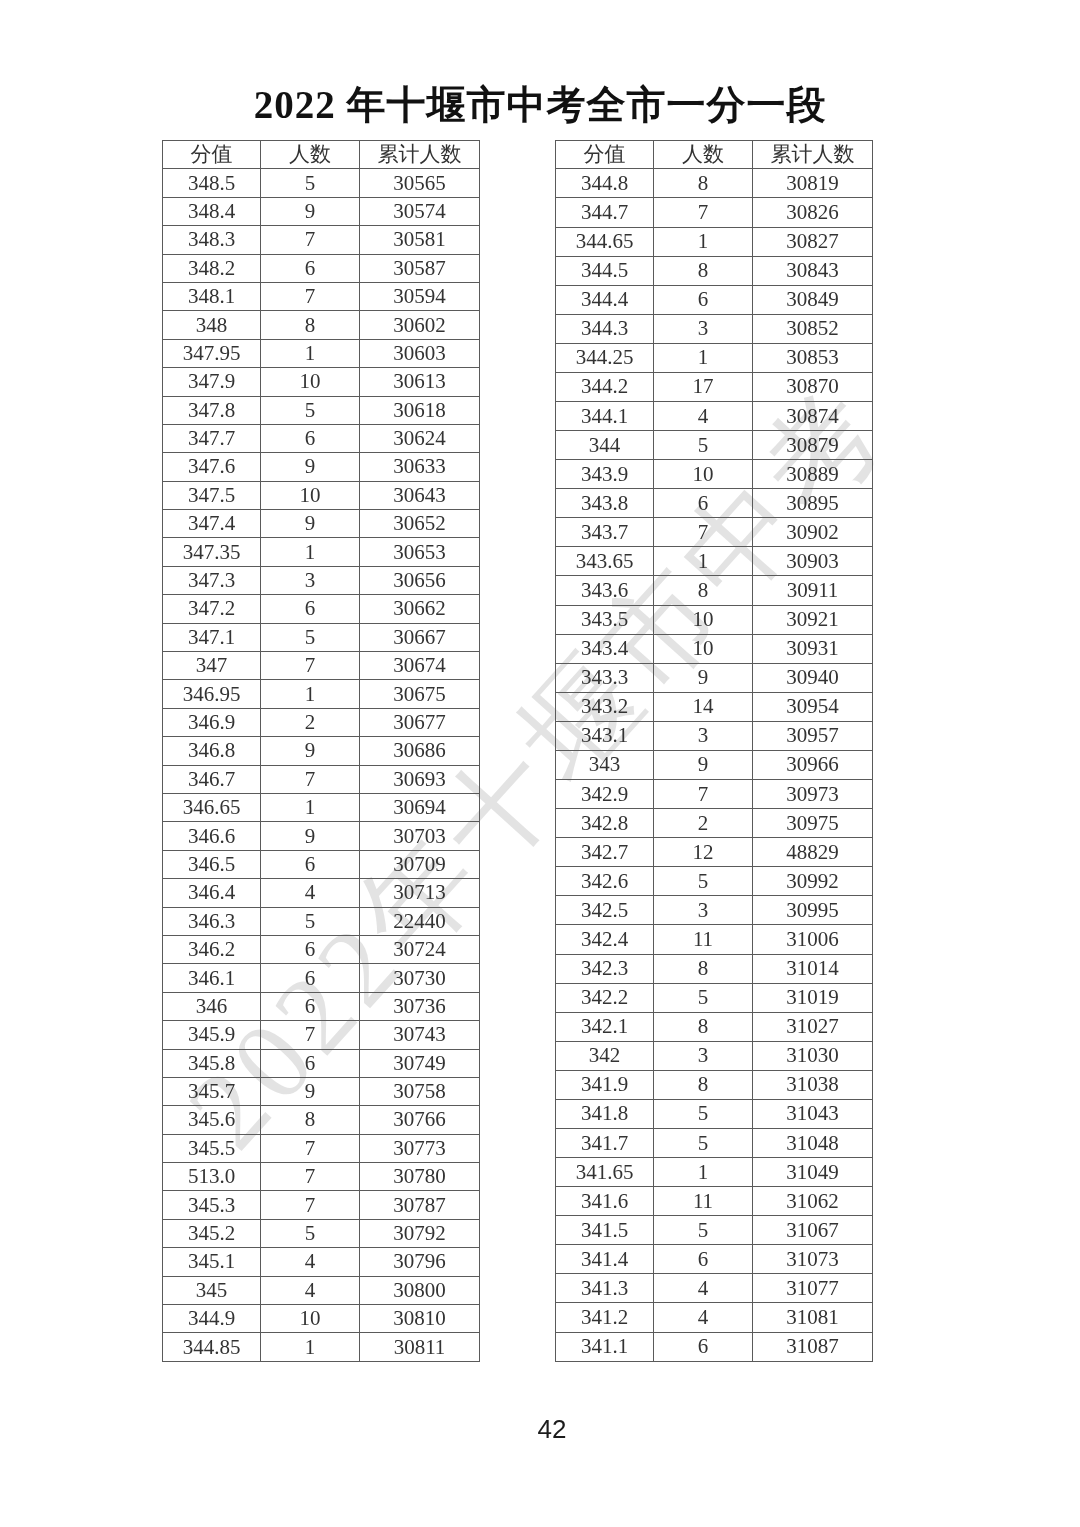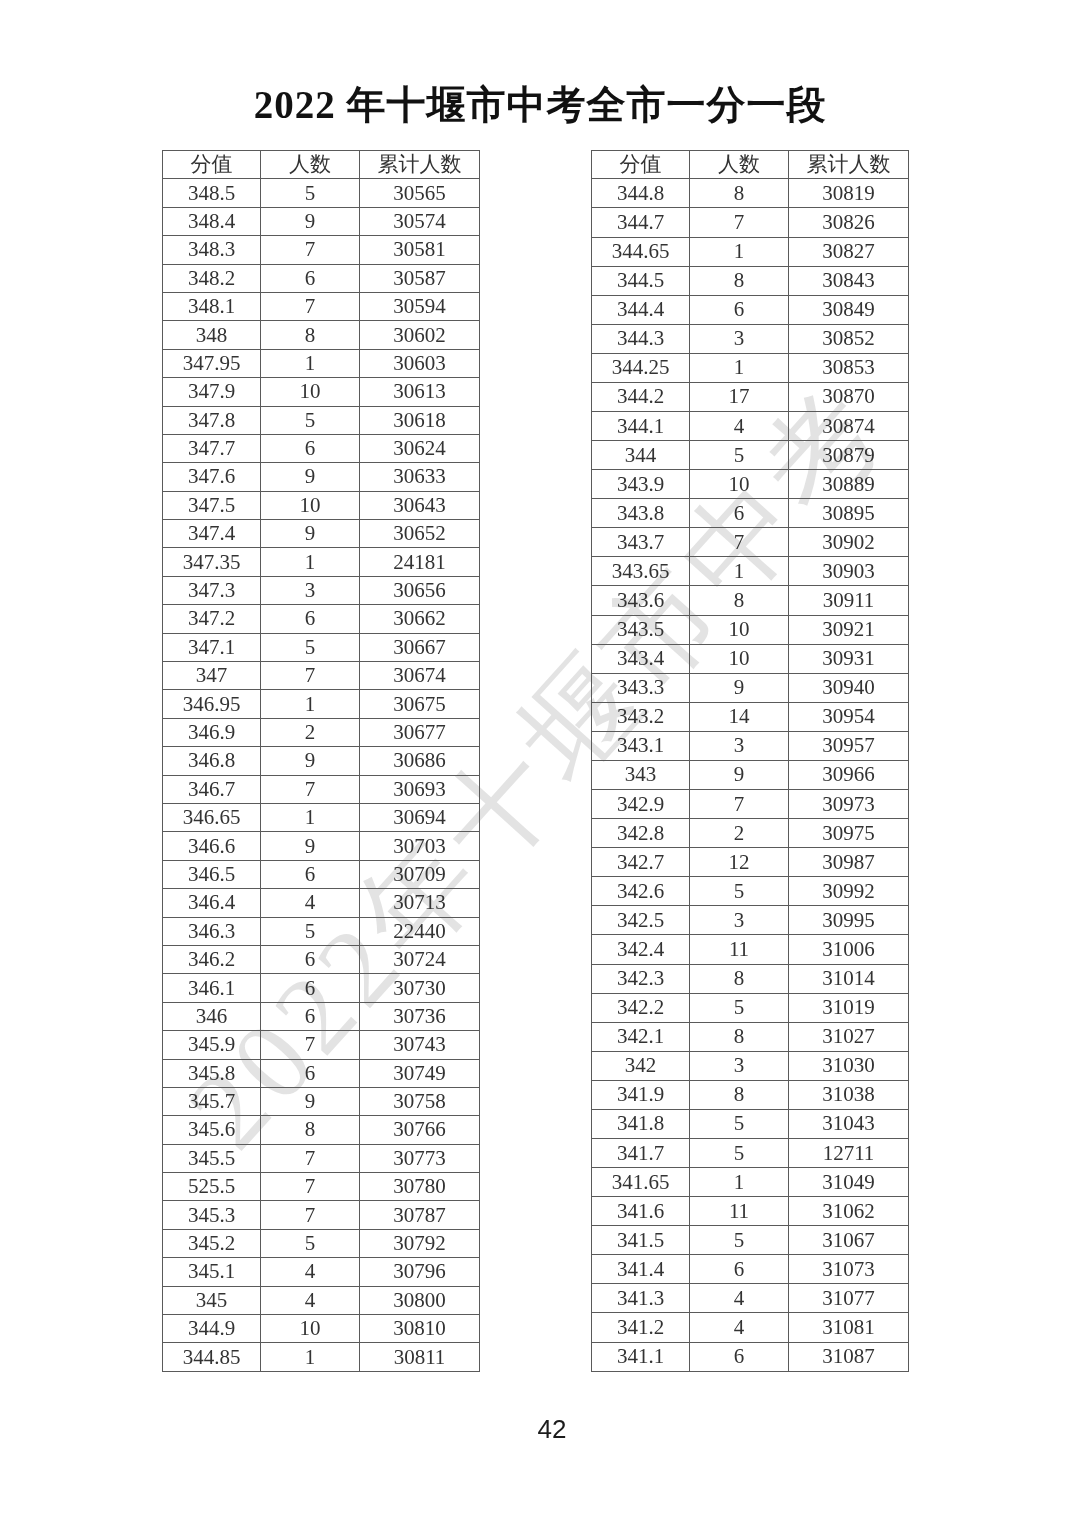--- a/index.html
+++ b/index.html
@@ -32,24 +32,24 @@
     padding-top: 78px;
     text-align: center;
     font-size: 39px;
     font-weight: bold;
     color: #111111;
     letter-spacing: 1px;
   }
   .tables {
     position: relative;
     z-index: 1;
-    margin-top: 18px;
+    margin-top: 8px;
     margin-left: 162px;
     display: flex;
-    gap: 111px;
+    gap: 75px;
   }
   table.score-table {
     border-collapse: collapse;
     table-layout: fixed;
     width: 317px;
     background: transparent;
   }
   table.score-table th,
   table.score-table td {
     border: 1px solid #5a5a5a;
@@ -160,21 +160,21 @@
             <td>30643</td>
           </tr>
           <tr>
             <td>347.4</td>
             <td>9</td>
             <td>30652</td>
           </tr>
           <tr>
             <td>347.35</td>
             <td>1</td>
-            <td>24181</td>
+            <td>30653</td>
           </tr>
           <tr>
             <td>347.3</td>
             <td>3</td>
             <td>30656</td>
           </tr>
           <tr>
             <td>347.2</td>
             <td>6</td>
             <td>30662</td>
@@ -268,21 +268,21 @@
             <td>345.6</td>
             <td>8</td>
             <td>30766</td>
           </tr>
           <tr>
             <td>345.5</td>
             <td>7</td>
             <td>30773</td>
           </tr>
           <tr>
-            <td>525.5</td>
+            <td>513.0</td>
             <td>7</td>
             <td>30780</td>
           </tr>
           <tr>
             <td>345.3</td>
             <td>7</td>
             <td>30787</td>
           </tr>
           <tr>
             <td>345.2</td>
@@ -431,21 +431,21 @@
             <td>30973</td>
           </tr>
           <tr>
             <td>342.8</td>
             <td>2</td>
             <td>30975</td>
           </tr>
           <tr>
             <td>342.7</td>
             <td>12</td>
-            <td>30987</td>
+            <td>48829</td>
           </tr>
           <tr>
             <td>342.6</td>
             <td>5</td>
             <td>30992</td>
           </tr>
           <tr>
             <td>342.5</td>
             <td>3</td>
             <td>30995</td>
@@ -481,21 +481,21 @@
             <td>31038</td>
           </tr>
           <tr>
             <td>341.8</td>
             <td>5</td>
             <td>31043</td>
           </tr>
           <tr>
             <td>341.7</td>
             <td>5</td>
-            <td>12711</td>
+            <td>31048</td>
           </tr>
           <tr>
             <td>341.65</td>
             <td>1</td>
             <td>31049</td>
           </tr>
           <tr>
             <td>341.6</td>
             <td>11</td>
             <td>31062</td>

